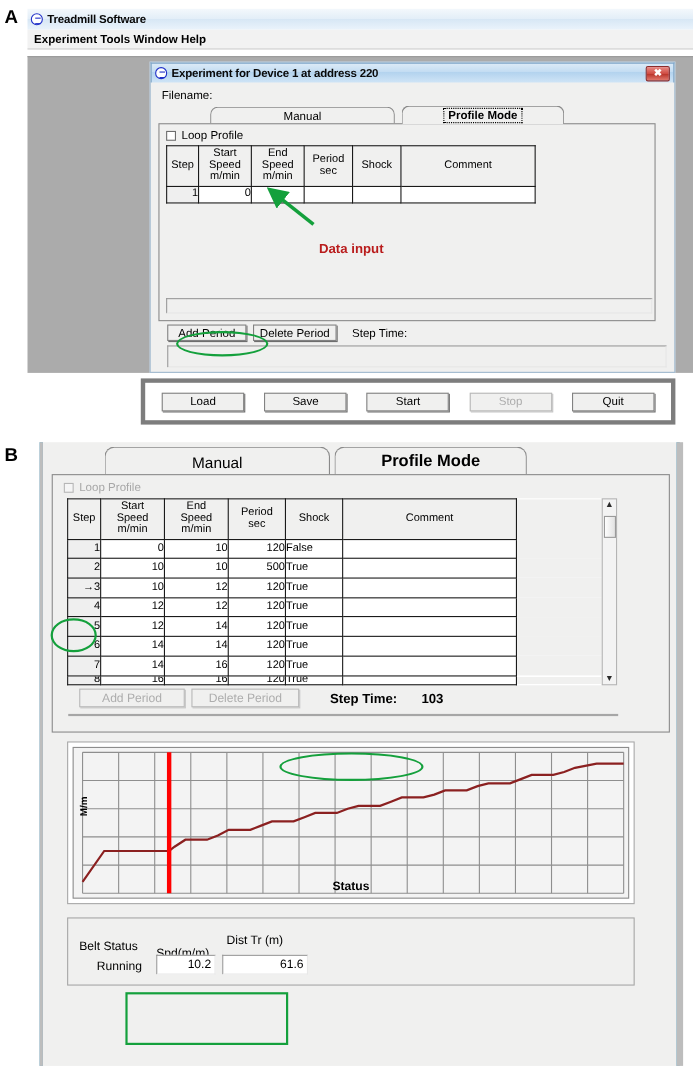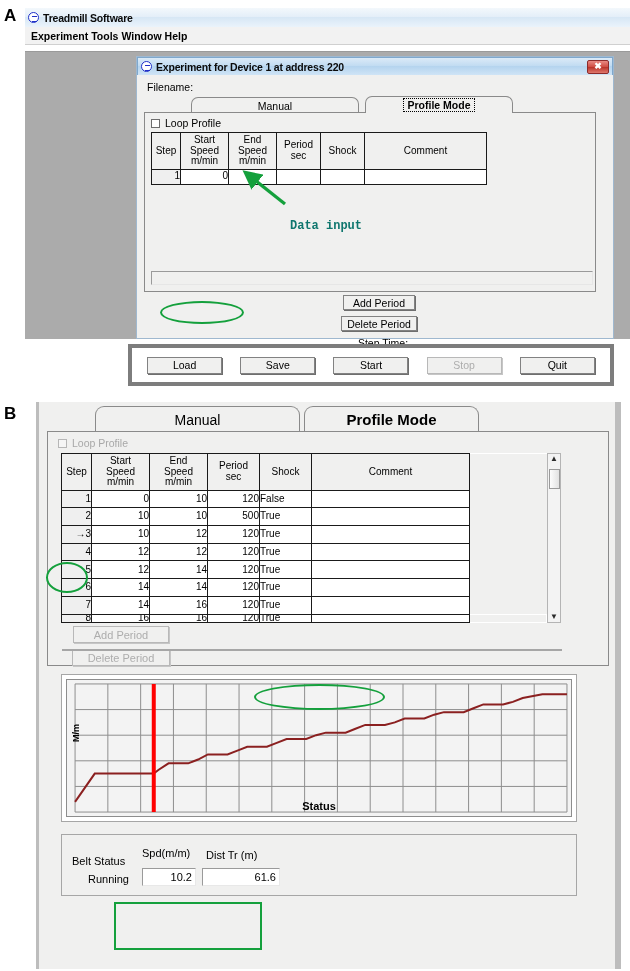--- a/index.html
+++ b/index.html
@@ -82,21 +82,21 @@
     border:1px solid #1a1a1a;padding:0;margin:0;color:#000;font-weight:normal;
     font-size:10px;line-height:1.05;
   }
   table.grid th{background:#f0f0ef;text-align:center;vertical-align:middle;padding:2px 1px;}
   table.grid td{height:14px;vertical-align:middle;}
   td.num{text-align:right;padding-right:2px;background:#fff;}
   td.stepc{text-align:right;padding-right:2px;background:#efefef;}
   td.txt{text-align:left;padding-left:3px;background:#fff;}
   td.blank{background:#fff;}
 
-  .btnrow{display:flex;align-items:center;gap:6px;flex-direction:column;}
+  .btnrow{display:flex;align-items:center;gap:6px;}
   .btn{
     border:1px solid #828282;background:#f0f0ef;font-size:10.5px;color:#000;
     padding:1px 7px;box-shadow:1px 1px 0 #6e6e6e;box-sizing:border-box;
     display:inline-flex;align-items:center;justify-content:center;white-space:nowrap;
   }
   .btn.dim{color:#adadad;border-color:#b8b8b8;box-shadow:1px 1px 0 #c6c6c6;}
   .steptime{font-size:10.5px;margin-left:8px;white-space:nowrap;}
 
   .sunken{border:1px solid #9a9a9a;border-right-color:#e6e6e6;border-bottom-color:#e6e6e6;background:#f0f0ef;}
 
@@ -104,21 +104,21 @@
   #cmdbar{
     position:absolute;left:128px;top:344px;width:486px;height:42px;
     background:#fff;border:4px solid #7d7d7d;box-sizing:border-box;
     display:flex;align-items:center;justify-content:space-around;padding:0 6px;
   }
   #cmdbar .btn{width:75px;height:17px;font-size:10.5px;}
 
   
   .ellipse{position:absolute;border:2px solid #14a03c;border-radius:50%;box-sizing:border-box;pointer-events:none;}
   .greenbox{position:absolute;border:2px solid #14a03c;box-sizing:border-box;pointer-events:none;}
-  .annot-text{position:absolute;color:#0f766e;font-weight:bold;font-size:12px;font-family:Liberation Mono, monospace;}
+  .annot-text{position:absolute;color:#b91c1c;font-weight:bold;font-size:12px;font-family:Liberation Sans, sans-serif;}
 
   
   #panelB{position:absolute;left:0;top:398px;width:630px;height:573px;}
   #bwin{
     position:absolute;left:36px;top:4px;width:582px;height:567px;
     background:#f0f0ef;border-left:3px solid #5fb3dd;border-right:3px solid #5fb3dd;
     box-sizing:border-box;
   }
   #bwin:before{content:"";position:absolute;left:-3px;top:0;width:3px;height:100%;background:#bdbdbd;}
   #bwin:after{content:"";position:absolute;right:-6px;top:0;width:6px;height:100%;background:#bdbdbd;}
@@ -433,21 +433,21 @@
             </svg>
           <div class="ylabel">M/m</div>
           <div class="xlabel">Status</div>
         </div>
       </div>
 
       <div class="statusframe" style="width:516px;height:62px;margin:12px 0 0 14px;position:relative;">
         <div class="stat-lbl" style="position:absolute;left:10px;top:20px;">Belt Status</div>
         <div class="stat-lbl" style="position:absolute;left:26px;top:38px;">Running</div>
 
-        <div class="stat-lbl" style="position:absolute;left:80px;top:12px;text-align:right;">Spd(m/m)</div>
+        <div class="stat-lbl" style="position:absolute;left:80px;top:26px;text-align:right;">Spd(m/m)</div>
         <div class="field" style="position:absolute;left:80px;top:33px;width:54px;height:18px;">10.2</div>
 
         <div class="stat-lbl" style="position:absolute;left:144px;top:14px;">Dist Tr (m)</div>
         <div class="field" style="position:absolute;left:140px;top:33px;width:78px;height:18px;">61.6</div>
       </div>
 
     </div>
   </div>
 
   <div class="ellipse" style="left:46px;top:164px;width:42px;height:31px;"></div>

